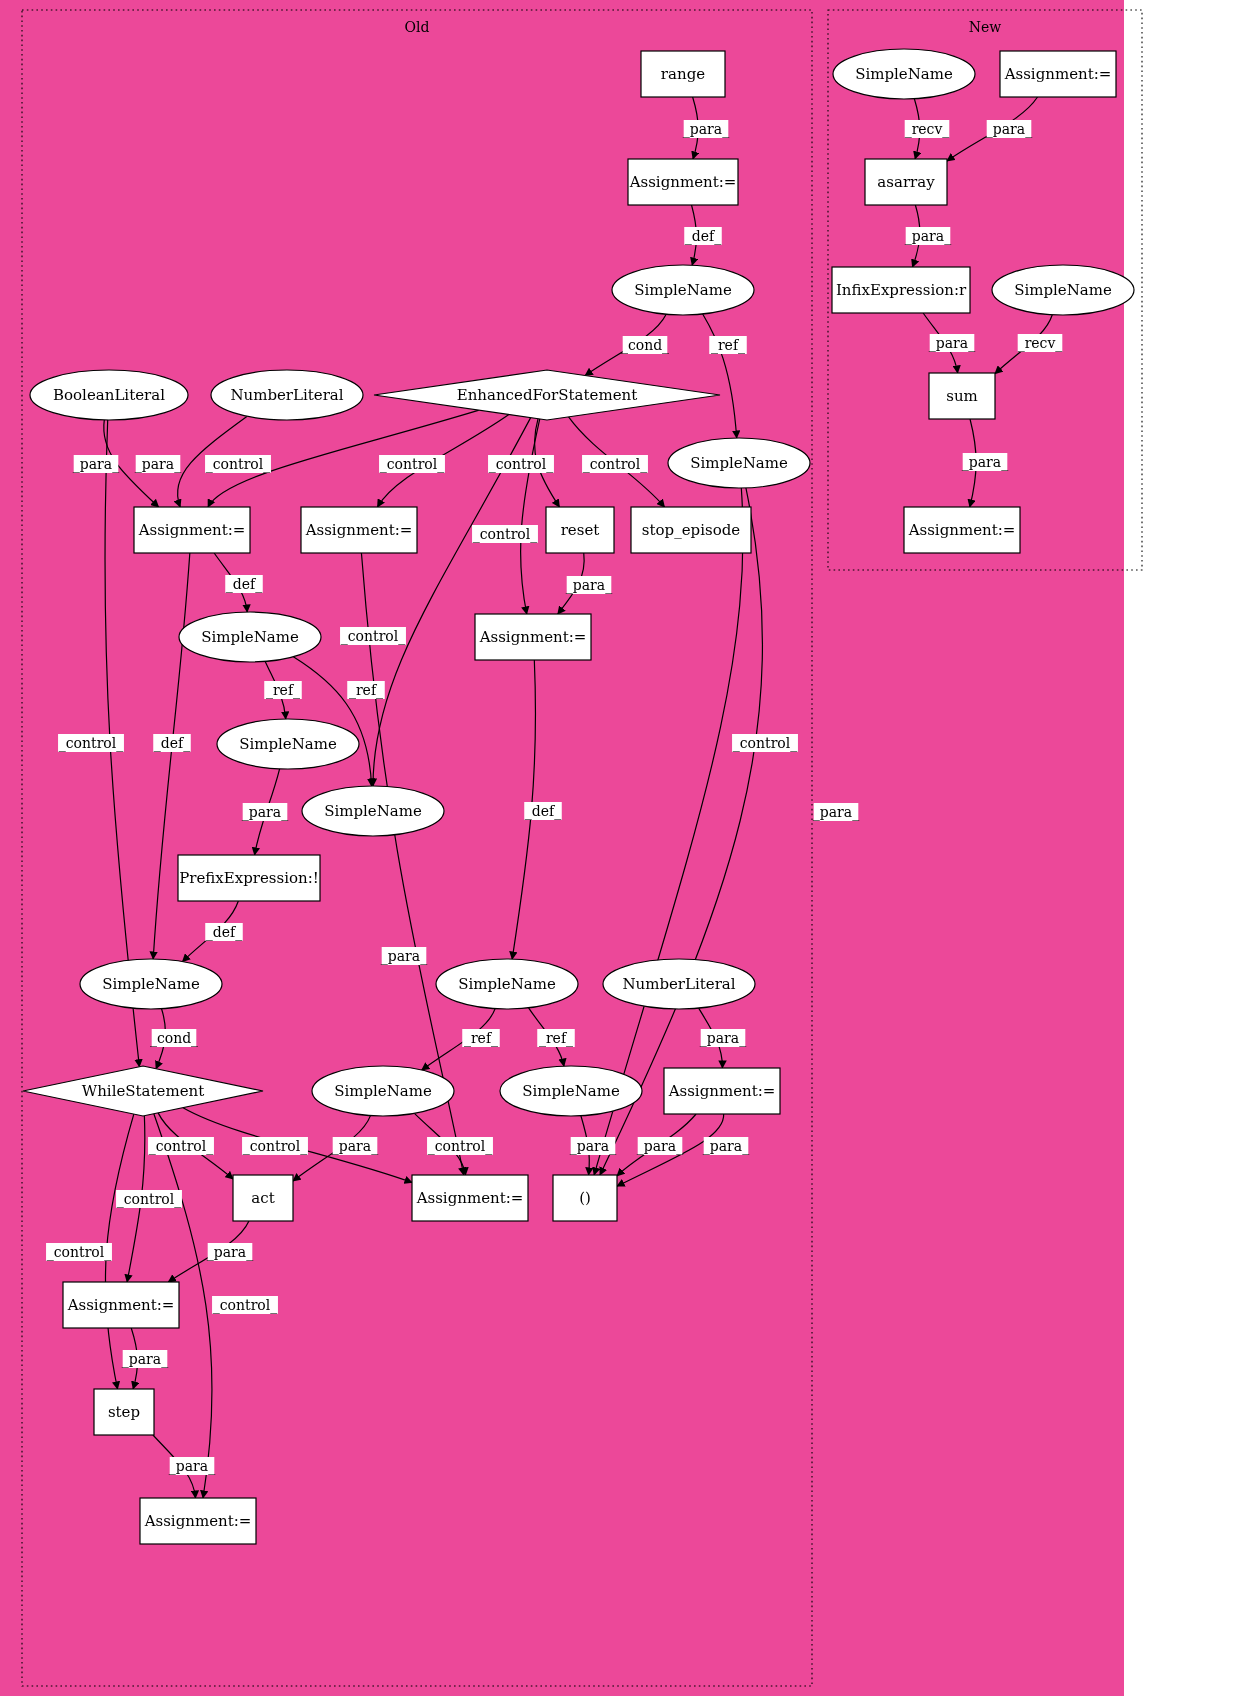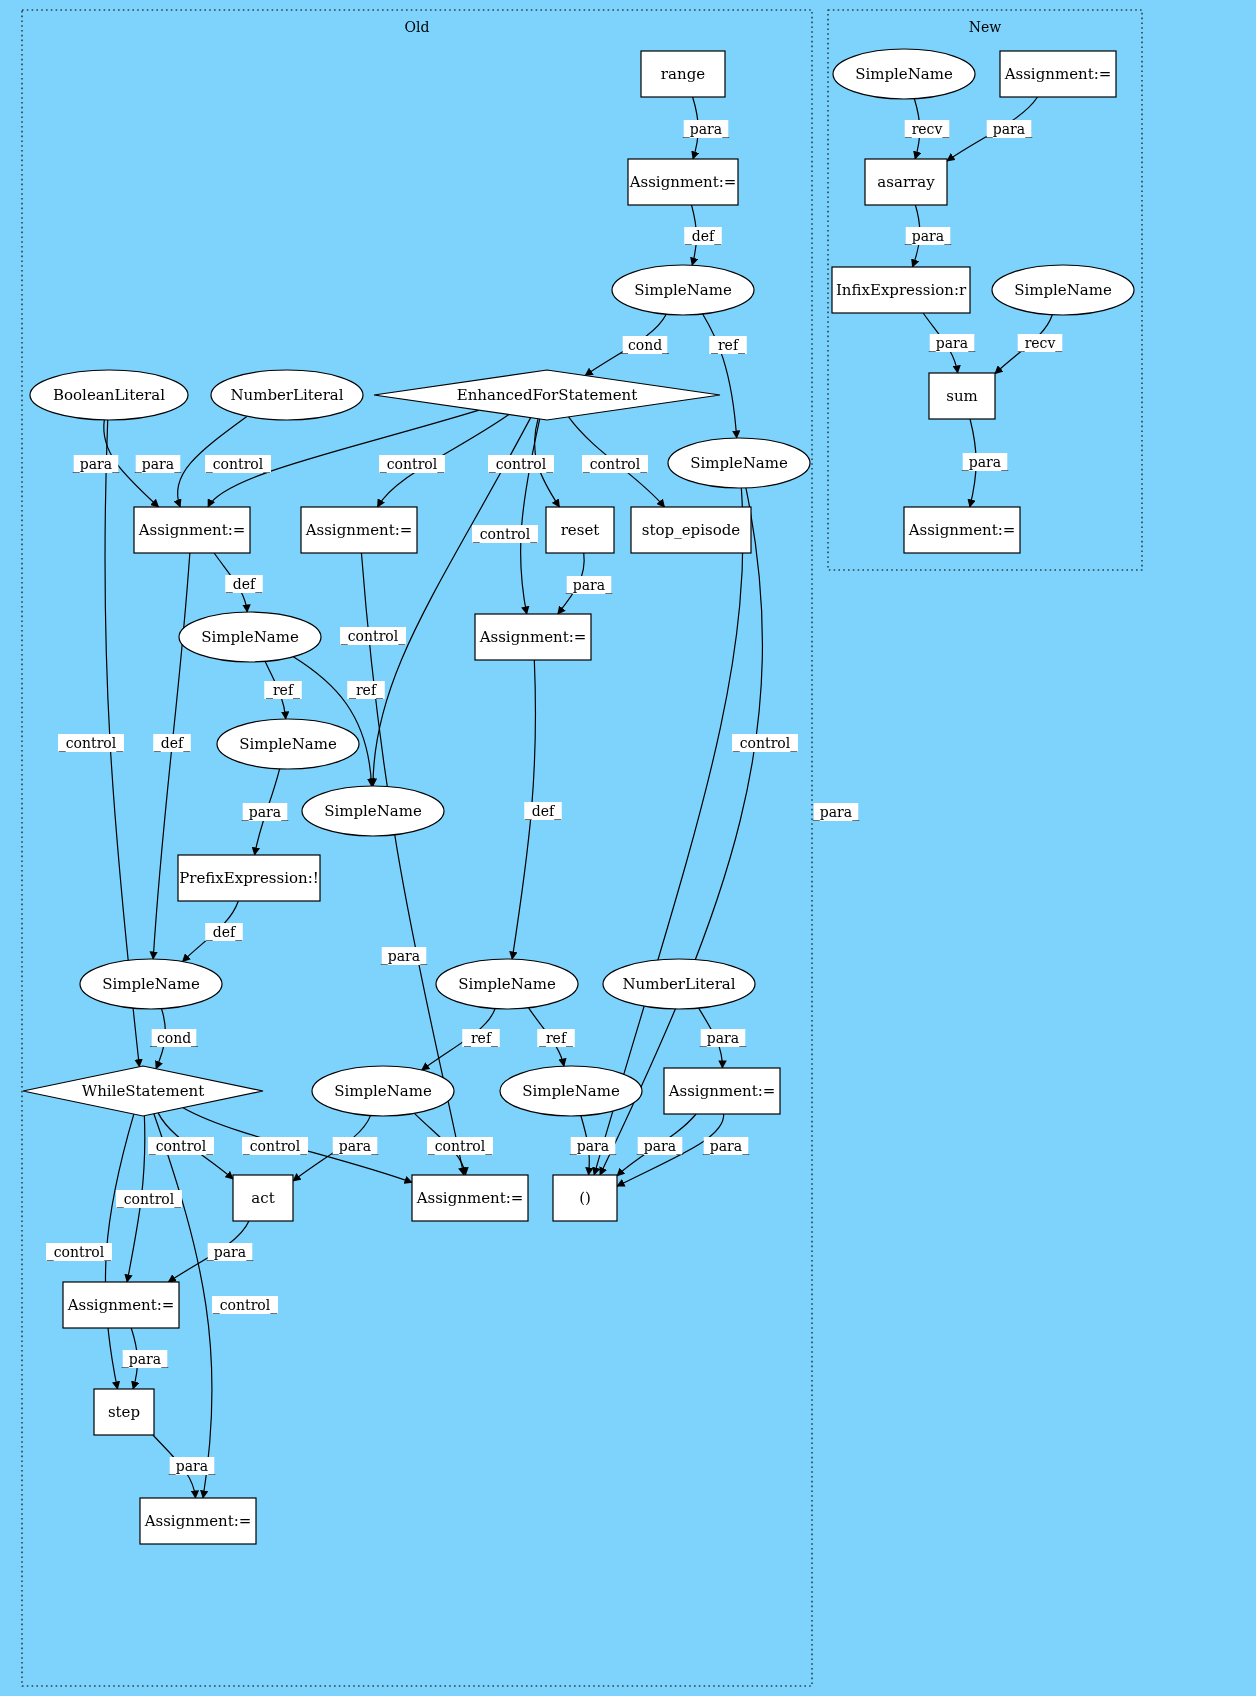--- a/index.html
+++ b/index.html
@@ -1,16 +1,16 @@
 <!DOCTYPE html>
 <html><head>
 <meta charset="utf-8">
 <style>
   html,body{margin:0;padding:0;background:#ffffff;}
-  #canvas{position:relative;width:1256px;height:1696px;background:#7dd3fc;
+  #canvas{position:relative;width:1124px;height:1696px;background:#ec4899;
           font-family:"DejaVu Serif","Liberation Serif",serif;}
   svg{position:absolute;left:0;top:0;width:1256px;height:1696px;overflow:visible;}
   .node-label{font-family:"DejaVu Serif","Liberation Serif",serif;font-size:15px;fill:#000;
               text-anchor:middle;dominant-baseline:middle;}
   .edge-label{font-family:"DejaVu Serif","Liberation Serif",serif;font-size:14px;fill:#000;
               text-anchor:middle;dominant-baseline:middle;}
   .cluster-label{font-family:"DejaVu Serif","Liberation Serif",serif;font-size:14px;fill:#000;
               text-anchor:middle;dominant-baseline:middle;}
   .shape{fill:#ffffff;stroke:#000000;stroke-width:1.2;}
   .cluster{fill:none;stroke:#000000;stroke-width:1.1;stroke-dasharray:1.6 3.2;}

